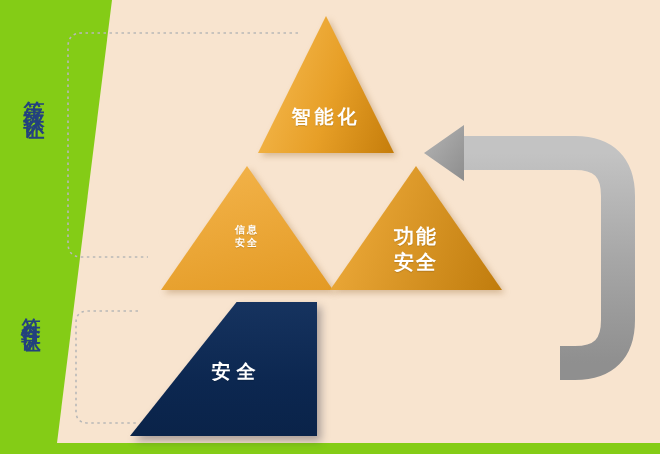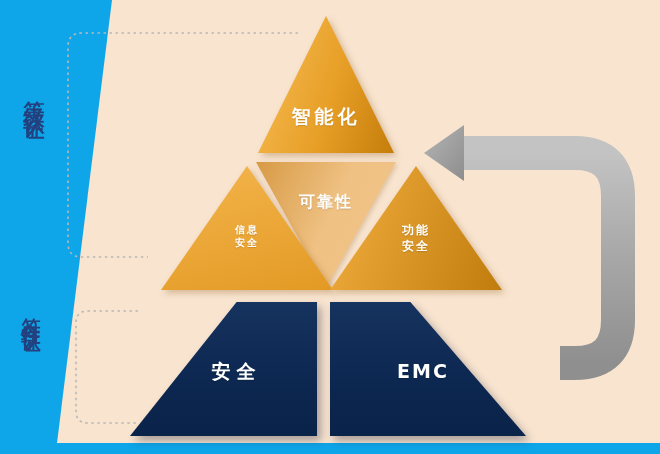--- a/index.html
+++ b/index.html
@@ -1,18 +1,18 @@
 <!DOCTYPE html>
 <html><head>
 <meta charset="utf-8">
 <style>
   html,body{margin:0;padding:0;background:#ffffff;}
   #canvas{
     position:relative;width:660px;height:454px;overflow:hidden;
-    background:#0ea5e9;
+    background:#84cc16;
     font-family:"DejaVu Sans","Liberation Sans",sans-serif;
   }
   .band{
     position:absolute;inset:0;
     background:#f8e4cf;
     clip-path:polygon(112px 0,660px 0,660px 443px,57px 443px);
   }
   .shape-wrap{position:absolute;}
   .shape{width:100%;height:100%;position:relative;}
   .tri-up{clip-path:polygon(50% 0,100% 100%,0 100%);}
@@ -68,45 +68,35 @@
     <path d="M52 41 H165 Q208 41 208 84 V208 Q208 251 165 251 H150" fill="none" stroke="url(#ag)" stroke-width="34"></path>
     <polygon points="14,41 54,13 54,69" fill="url(#ah)"></polygon>
   </svg>
 
   <div class="shape-wrap sh-orange" style="left:258px;top:16px;width:136px;height:137px;">
     <div class="shape tri-up g-top">
       <div class="label" style="top:88px;font-size:19px;letter-spacing:4px;">智能化</div>
     </div>
   </div>
 
-  <div class="shape-wrap sh-center" style="left:256px;top:162px;width:140px;height:126px;">
-    <div class="shape tri-down g-center">
-      <div class="label" style="top:30px;font-size:16px;letter-spacing:2px;">可靠性</div>
-    </div>
-  </div>
 
   <div class="shape-wrap sh-orange" style="left:161px;top:166px;width:172px;height:124px;">
     <div class="shape tri-up g-midleft">
       <div class="label" style="top:57px;font-size:10px;letter-spacing:2px;">信息
 安全</div>
     </div>
   </div>
 
   <div class="shape-wrap sh-orange" style="left:330px;top:166px;width:172px;height:124px;">
     <div class="shape tri-up g-midright">
-      <div class="label" style="top:57px;font-size:12px;letter-spacing:2px;font-family:Liberation Serif, serif;">功能
+      <div class="label" style="top:57px;font-size:20px;letter-spacing:2px;font-family:Liberation Serif, serif;">功能
 安全</div>
     </div>
   </div>
 
   <div class="shape-wrap sh-navy" style="left:130px;top:302px;width:187px;height:134px;">
     <div class="shape g-navy" style="clip-path:polygon(57% 0,100% 0,100% 100%,0 100%);">
       <div class="label" style="left:auto;right:auto;width:100%;top:57px;font-size:19px;letter-spacing:6px;text-indent:26px;">安全</div>
     </div>
   </div>
 
-  <div class="shape-wrap sh-navy" style="left:330px;top:302px;width:196px;height:134px;">
-    <div class="shape g-navy" style="clip-path:polygon(0 0,41% 0,100% 100%,0 100%);">
-      <div class="label" style="width:100%;top:57px;font-size:19px;letter-spacing:2px;text-indent:-10px;">EMC</div>
-    </div>
-  </div>
 
 </div>
 
 </body></html>

